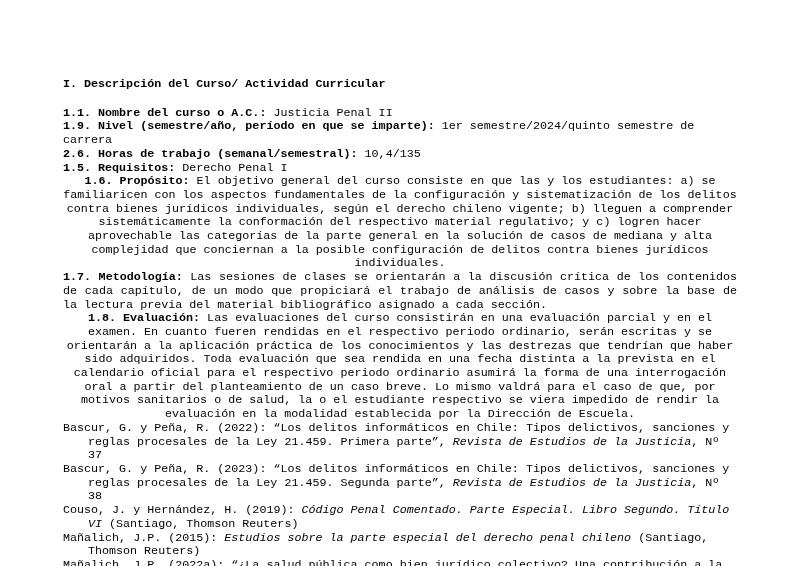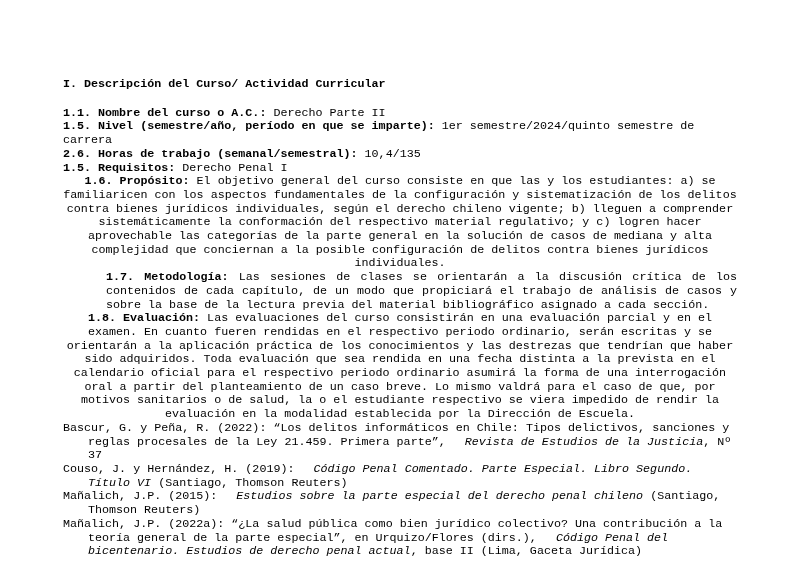--- a/index.html
+++ b/index.html
@@ -16,49 +16,50 @@
     position: absolute;
     left: 63px;
     top: 78px;
     width: 674px;
     font-size: 11.7px;
     line-height: 13.7px;
     font-family: Liberation Mono, monospace;
   }
   p { margin: 0; padding: 0; }
   .b { font-weight: bold; }
-  .i { font-style: italic; margin-left: 12px; }
+  .i { font-style: italic; }
   .heading { margin-bottom: 15px; }
   .para { text-align: center; }
-  .para-justify { text-align: justify; margin-left: 43px; }
+  .para-justify { text-align: justify; }
   .bib { padding-left: 25px; text-indent: -25px; }
 </style>
 </head>
 <body>
 
 <div class="page">
   <div class="content">
 
     <p class="heading b">I. Descripción del Curso/ Actividad Curricular</p>
 
-    <p class="line"><span class="b">1.1. Nombre del curso o A.C.:</span><span> Derecho Parte II</span></p>
+    <p class="line"><span class="b">1.1. Nombre del curso o A.C.:</span><span> Justicia Penal II</span></p>
 
-    <p class="line"><span class="b">1.5. Nivel (semestre/año, período en que se imparte):</span><span> 1er semestre/2024/quinto semestre de carrera</span></p>
+    <p class="line"><span class="b">1.9. Nivel (semestre/año, período en que se imparte):</span><span> 1er semestre/2024/quinto semestre de carrera</span></p>
 
 
     <p class="line"><span class="b">2.6. Horas de trabajo (semanal/semestral):</span><span> 10,4/135</span></p>
 
     <p class="line"><span class="b">1.5. Requisitos:</span><span> Derecho Penal I</span></p>
 
     <p class="para"><span class="b">1.6. Propósito:</span><span> El objetivo general del curso consiste en que las y los estudiantes: a) se familiaricen con los aspectos fundamentales de la configuración y sistematización de los delitos contra bienes jurídicos individuales, según el derecho chileno vigente; b) lleguen a comprender sistemáticamente la conformación del respectivo material regulativo; y c) logren hacer aprovechable las categorías de la parte general en la solución de casos de mediana y alta complejidad que conciernan a la posible configuración de delitos contra bienes jurídicos individuales.</span></p>
 
     <p class="para-justify"><span class="b">1.7. Metodología:</span><span> Las sesiones de clases se orientarán a la discusión crítica de los contenidos de cada capítulo, de un modo que propiciará el trabajo de análisis de casos y sobre la base de la lectura previa del material bibliográfico asignado a cada sección.</span></p>
 
     <p class="para"><span class="b">1.8. Evaluación:</span><span> Las evaluaciones del curso consistirán en una evaluación parcial y en el examen. En cuanto fueren rendidas en el respectivo periodo ordinario, serán escritas y se orientarán a la aplicación práctica de los conocimientos y las destrezas que tendrían que haber sido adquiridos. Toda evaluación que sea rendida en una fecha distinta a la prevista en el calendario oficial para el respectivo periodo ordinario asumirá la forma de una interrogación oral a partir del planteamiento de un caso breve. Lo mismo valdrá para el caso de que, por motivos sanitarios o de salud, la o el estudiante respectivo se viera impedido de rendir la evaluación en la modalidad establecida por la Dirección de Escuela.</span></p>
 
 
     <p class="bib"><span>Bascur, G. y Peña, R. (2022): “Los delitos informáticos en Chile: Tipos delictivos, sanciones y reglas procesales de la Ley 21.459. Primera parte”, </span><span class="i">Revista de Estudios de la Justicia</span><span>, Nº 37</span></p>
+    <p class="bib"><span>Bascur, G. y Peña, R. (2023): “Los delitos informáticos en Chile: Tipos delictivos, sanciones y reglas procesales de la Ley 21.459. Segunda parte”, </span><span class="i">Revista de Estudios de la Justicia</span><span>, Nº 38</span></p>
     <p class="bib"><span>Couso, J. y Hernández, H. (2019): </span><span class="i">Código Penal Comentado. Parte Especial. Libro Segundo. Título VI</span><span> (Santiago, Thomson Reuters)</span></p>
     <p class="bib"><span>Mañalich, J.P. (2015): </span><span class="i">Estudios sobre la parte especial del derecho penal chileno</span><span> (Santiago, Thomson Reuters)</span></p>
     <p class="bib"><span>Mañalich, J.P. (2022a): “¿La salud pública como bien jurídico colectivo? Una contribución a la teoría general de la parte especial”, en Urquizo/Flores (dirs.), </span><span class="i">Código Penal del bicentenario. Estudios de derecho penal actual</span><span>, base II (Lima, Gaceta Jurídica)</span></p>
 
   </div>
 </div>
 
 </body></html>

